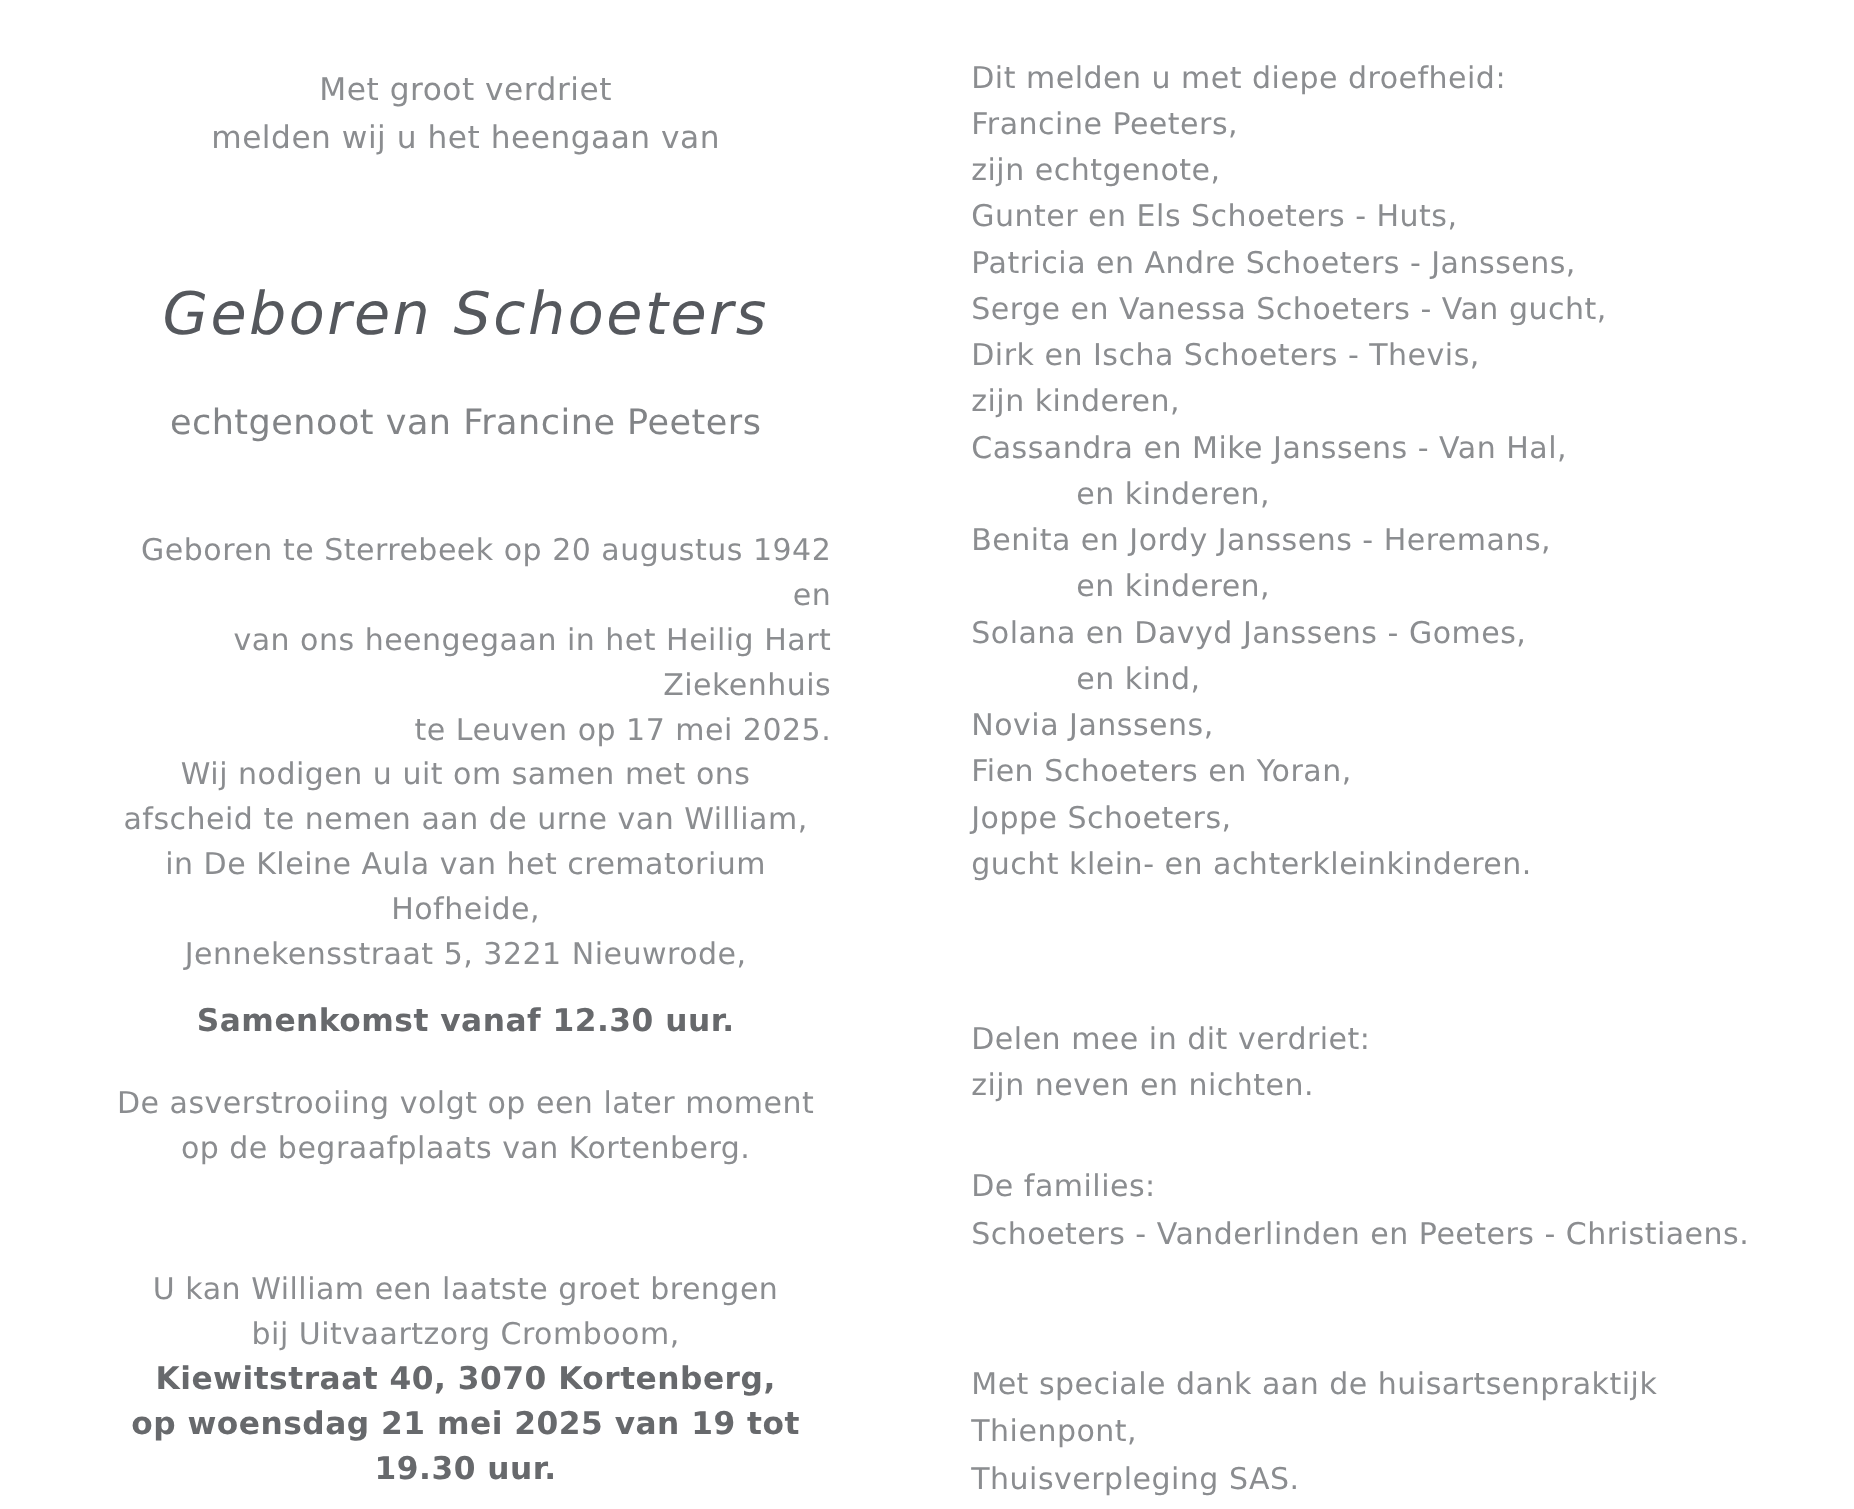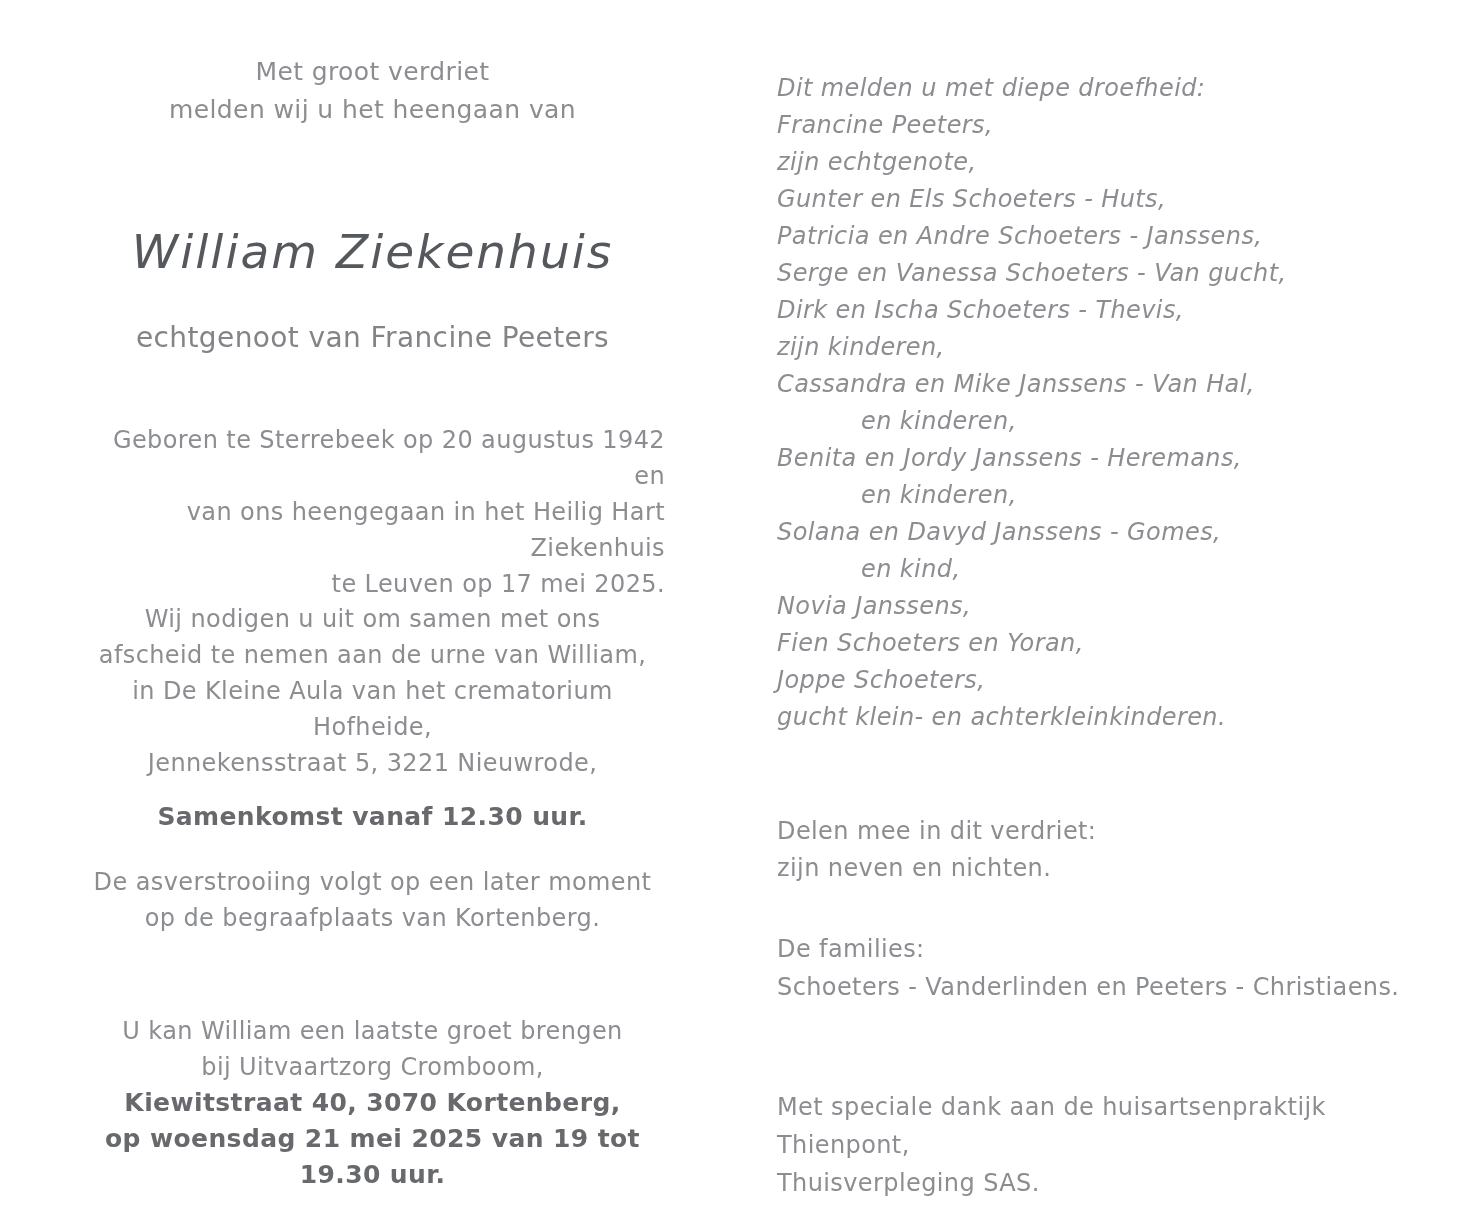--- a/index.html
+++ b/index.html
@@ -51,42 +51,42 @@
 
   
   .right-col {
     position: absolute;
     left: 777px; top: 0;
     width: 672px; height: 1207px;
     font-size: 24px;
     letter-spacing: 0.4px;
     color: #8b8d90;
   }
-  .mourners   { position: absolute; top: 70px;  left: 0; width: 672px; line-height: 37px; font-style: italic; }
+  .mourners   { position: absolute; top: 44px;  left: 0; width: 672px; line-height: 37px; }
   .condolence { position: absolute; top: 813px; left: 0; width: 672px; line-height: 37px; }
   .families   { position: absolute; top: 930px; left: 0; width: 672px; line-height: 38px; }
   .thanks     { position: absolute; top: 1088px;left: 0; width: 672px; line-height: 38px; }
   .rline.al { text-align: left; }
   .rline.ar { text-align: left; }
   .rline.ai { text-align: left; padding-left: 84px; }
 </style>
 </head>
 <body>
 
 <div class="page">
 
   <div class="left-col">
 
     <div class="left-block intro">
       <div>Met groot verdriet</div>
       <div>melden wij u het heengaan van</div>
     </div>
 
     <div class="left-block name-block">
-      <div class="name">William Ziekenhuis</div>
+      <div class="name">Geboren Schoeters</div>
     </div>
 
     <div class="left-block relation-block">
       <div>echtgenoot van Francine Peeters</div>
     </div>
 
     <div class="left-block life-block">
       <div>Geboren te Sterrebeek op 20 augustus 1942 en</div>
       <div>van ons heengegaan in het Heilig Hart Ziekenhuis</div>
       <div>te Leuven op 17 mei 2025.</div>

